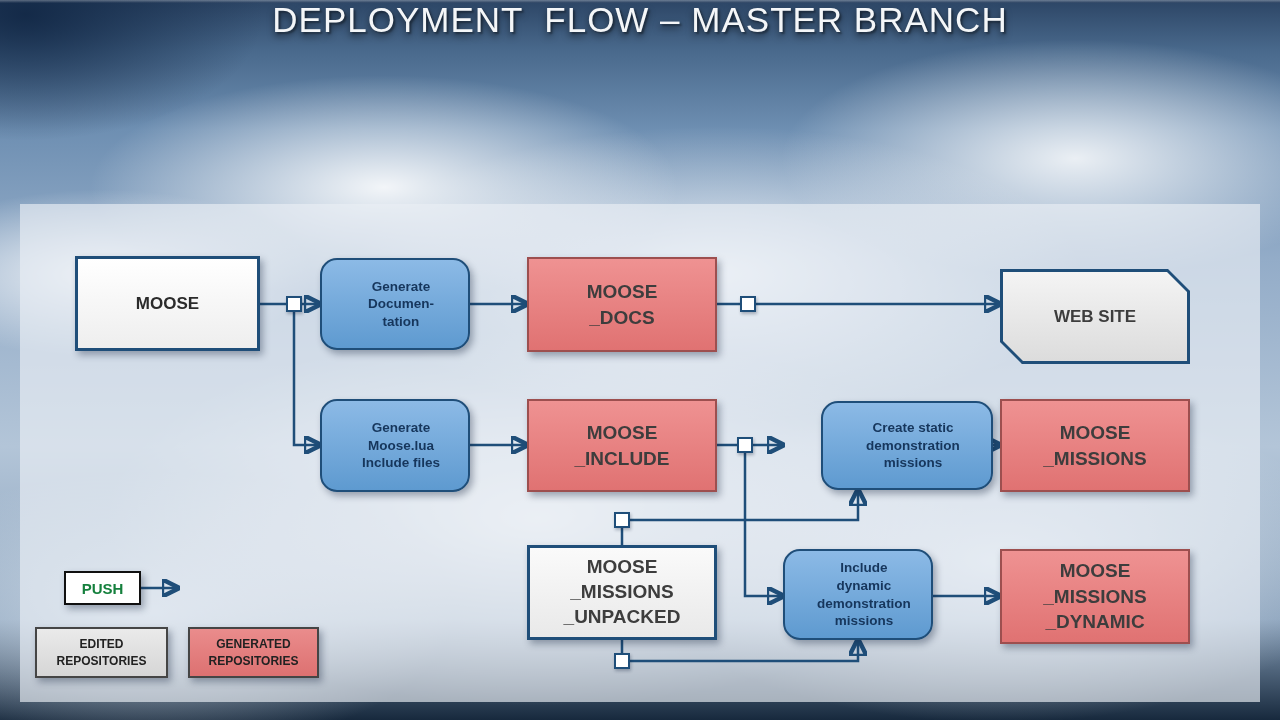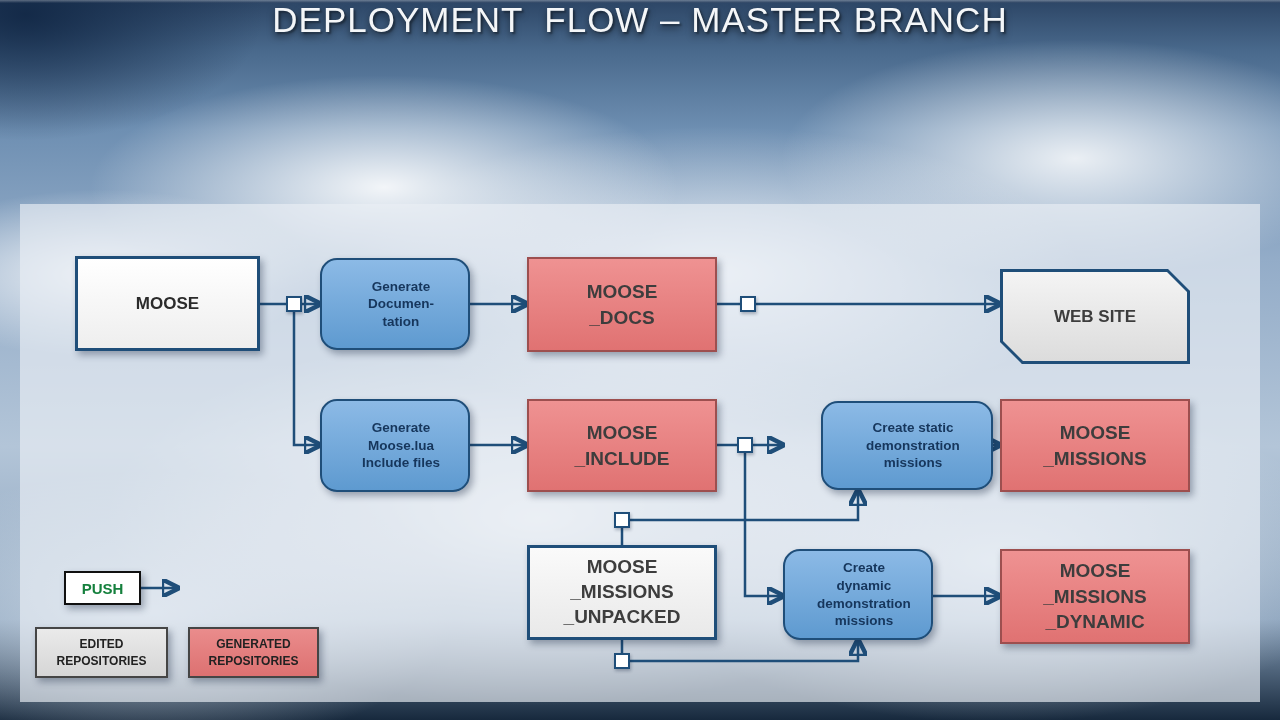--- a/index.html
+++ b/index.html
@@ -135,21 +135,21 @@
 _MISSIONS</span>
   </div>
 
   <div class="node node--plate" style="left:527px;top:545px;width:190px;height:95px;">
     <span class="label">MOOSE
 _MISSIONS
 _UNPACKED</span>
   </div>
 
   <div class="node node--blue" style="left:783px;top:549px;width:150px;height:91px;">
-    <span class="label">Create
+    <span class="label">Include
 dynamic
 demonstration
 missions</span>
   </div>
 
   <div class="node node--red" style="left:1000px;top:549px;width:190px;height:95px;">
     <span class="label">MOOSE
 _MISSIONS
 _DYNAMIC</span>
   </div>

